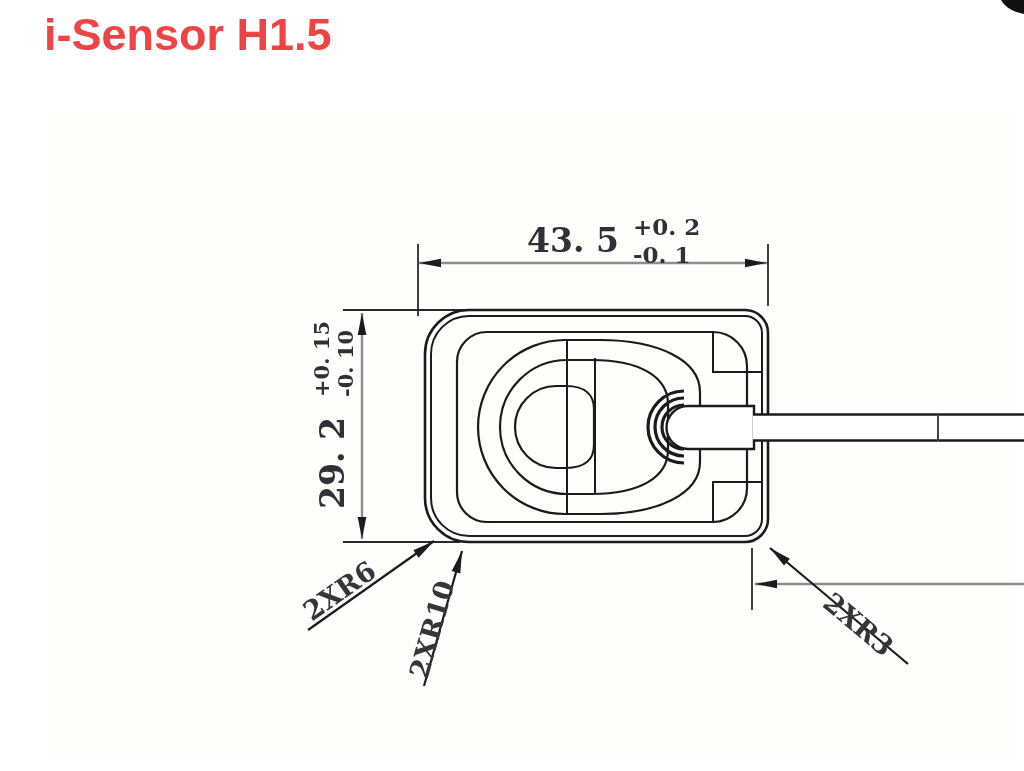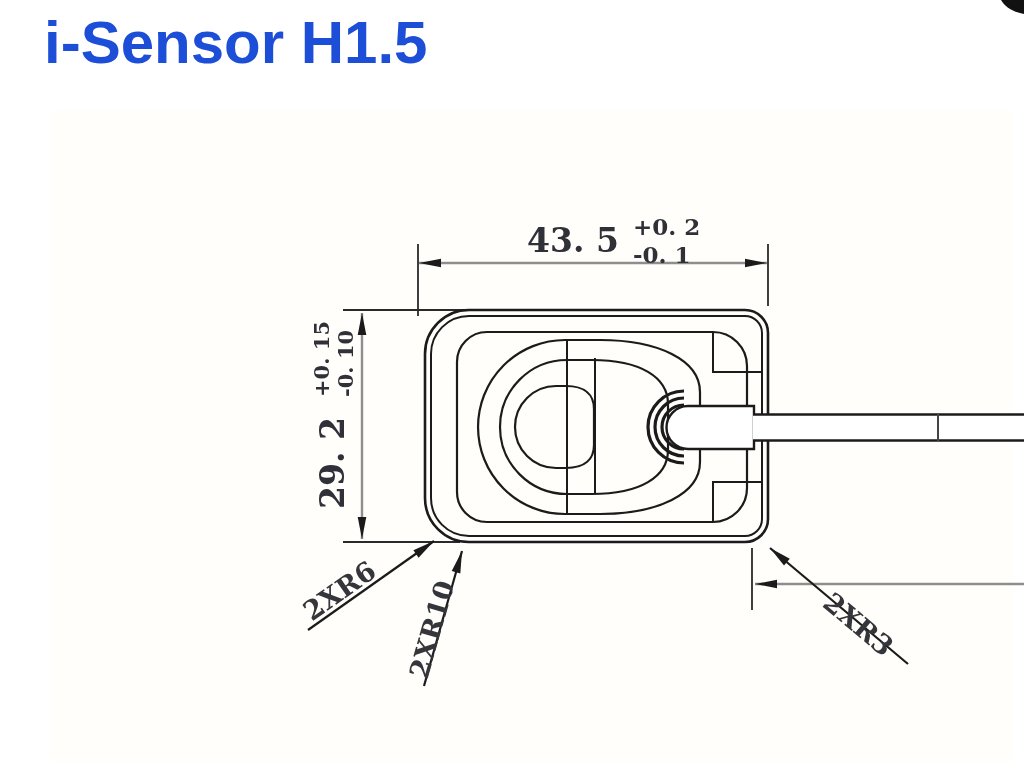--- a/index.html
+++ b/index.html
@@ -1,21 +1,21 @@
 <!DOCTYPE html>
 <html><head>
 <meta charset="utf-8">
 <style>
   html,body{margin:0;padding:0;background:#ffffff;}
   body{width:1024px;height:771px;position:relative;overflow:hidden;
        font-family:"Liberation Sans",sans-serif;}
   .page-tint{position:absolute;left:50px;top:110px;width:962px;height:652px;
        background:#fffefa;}
-  .title{position:absolute;left:44px;top:10px;font-size:60px;font-weight:700;
-       letter-spacing:0px;color:#1d4ed8;line-height:1.1;
+  .title{position:absolute;left:44px;top:10px;font-size:45px;font-weight:700;
+       letter-spacing:0px;color:#ef4444;line-height:1.1;
        font-family:"Liberation Sans",sans-serif;}
   svg{position:absolute;left:0;top:0;}
   .dimtext{font-family:"DejaVu Serif","Liberation Serif",serif;font-weight:700;
        fill:#2f3038;}
   .calltext{font-family:"DejaVu Serif","Liberation Serif",serif;font-weight:700;
        fill:#35363c;}
 </style>
 </head>
 <body>
 

